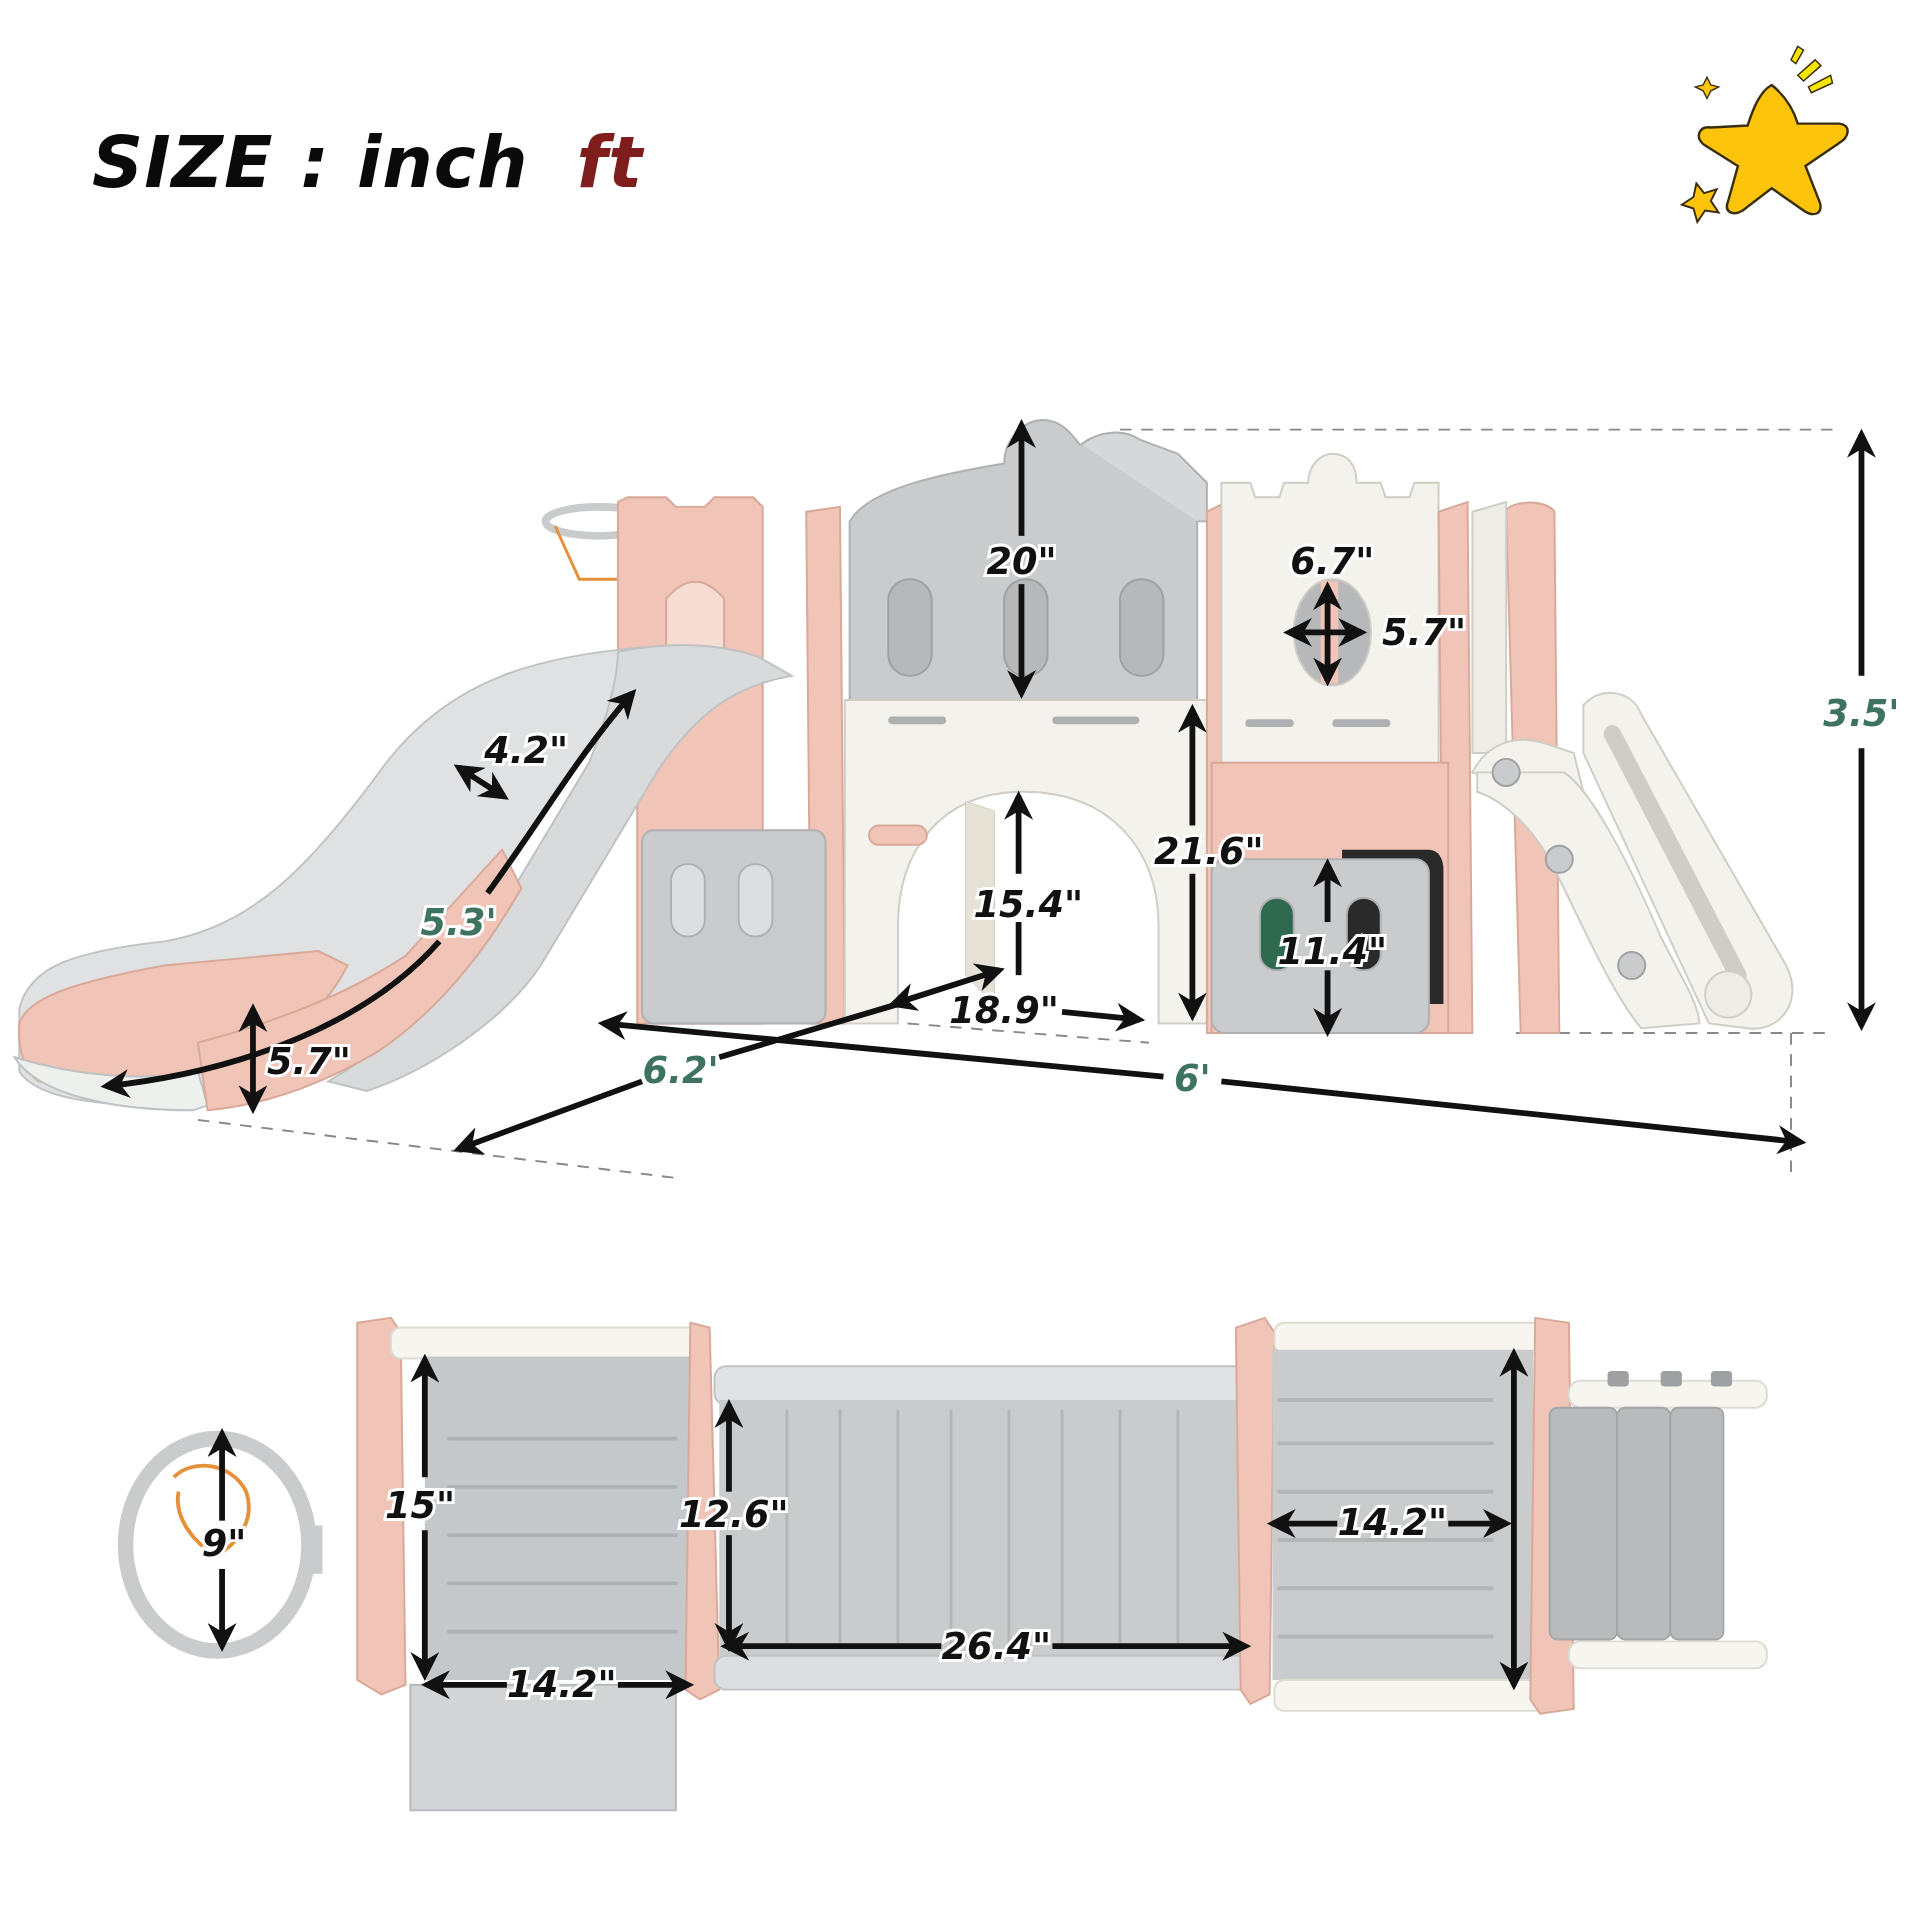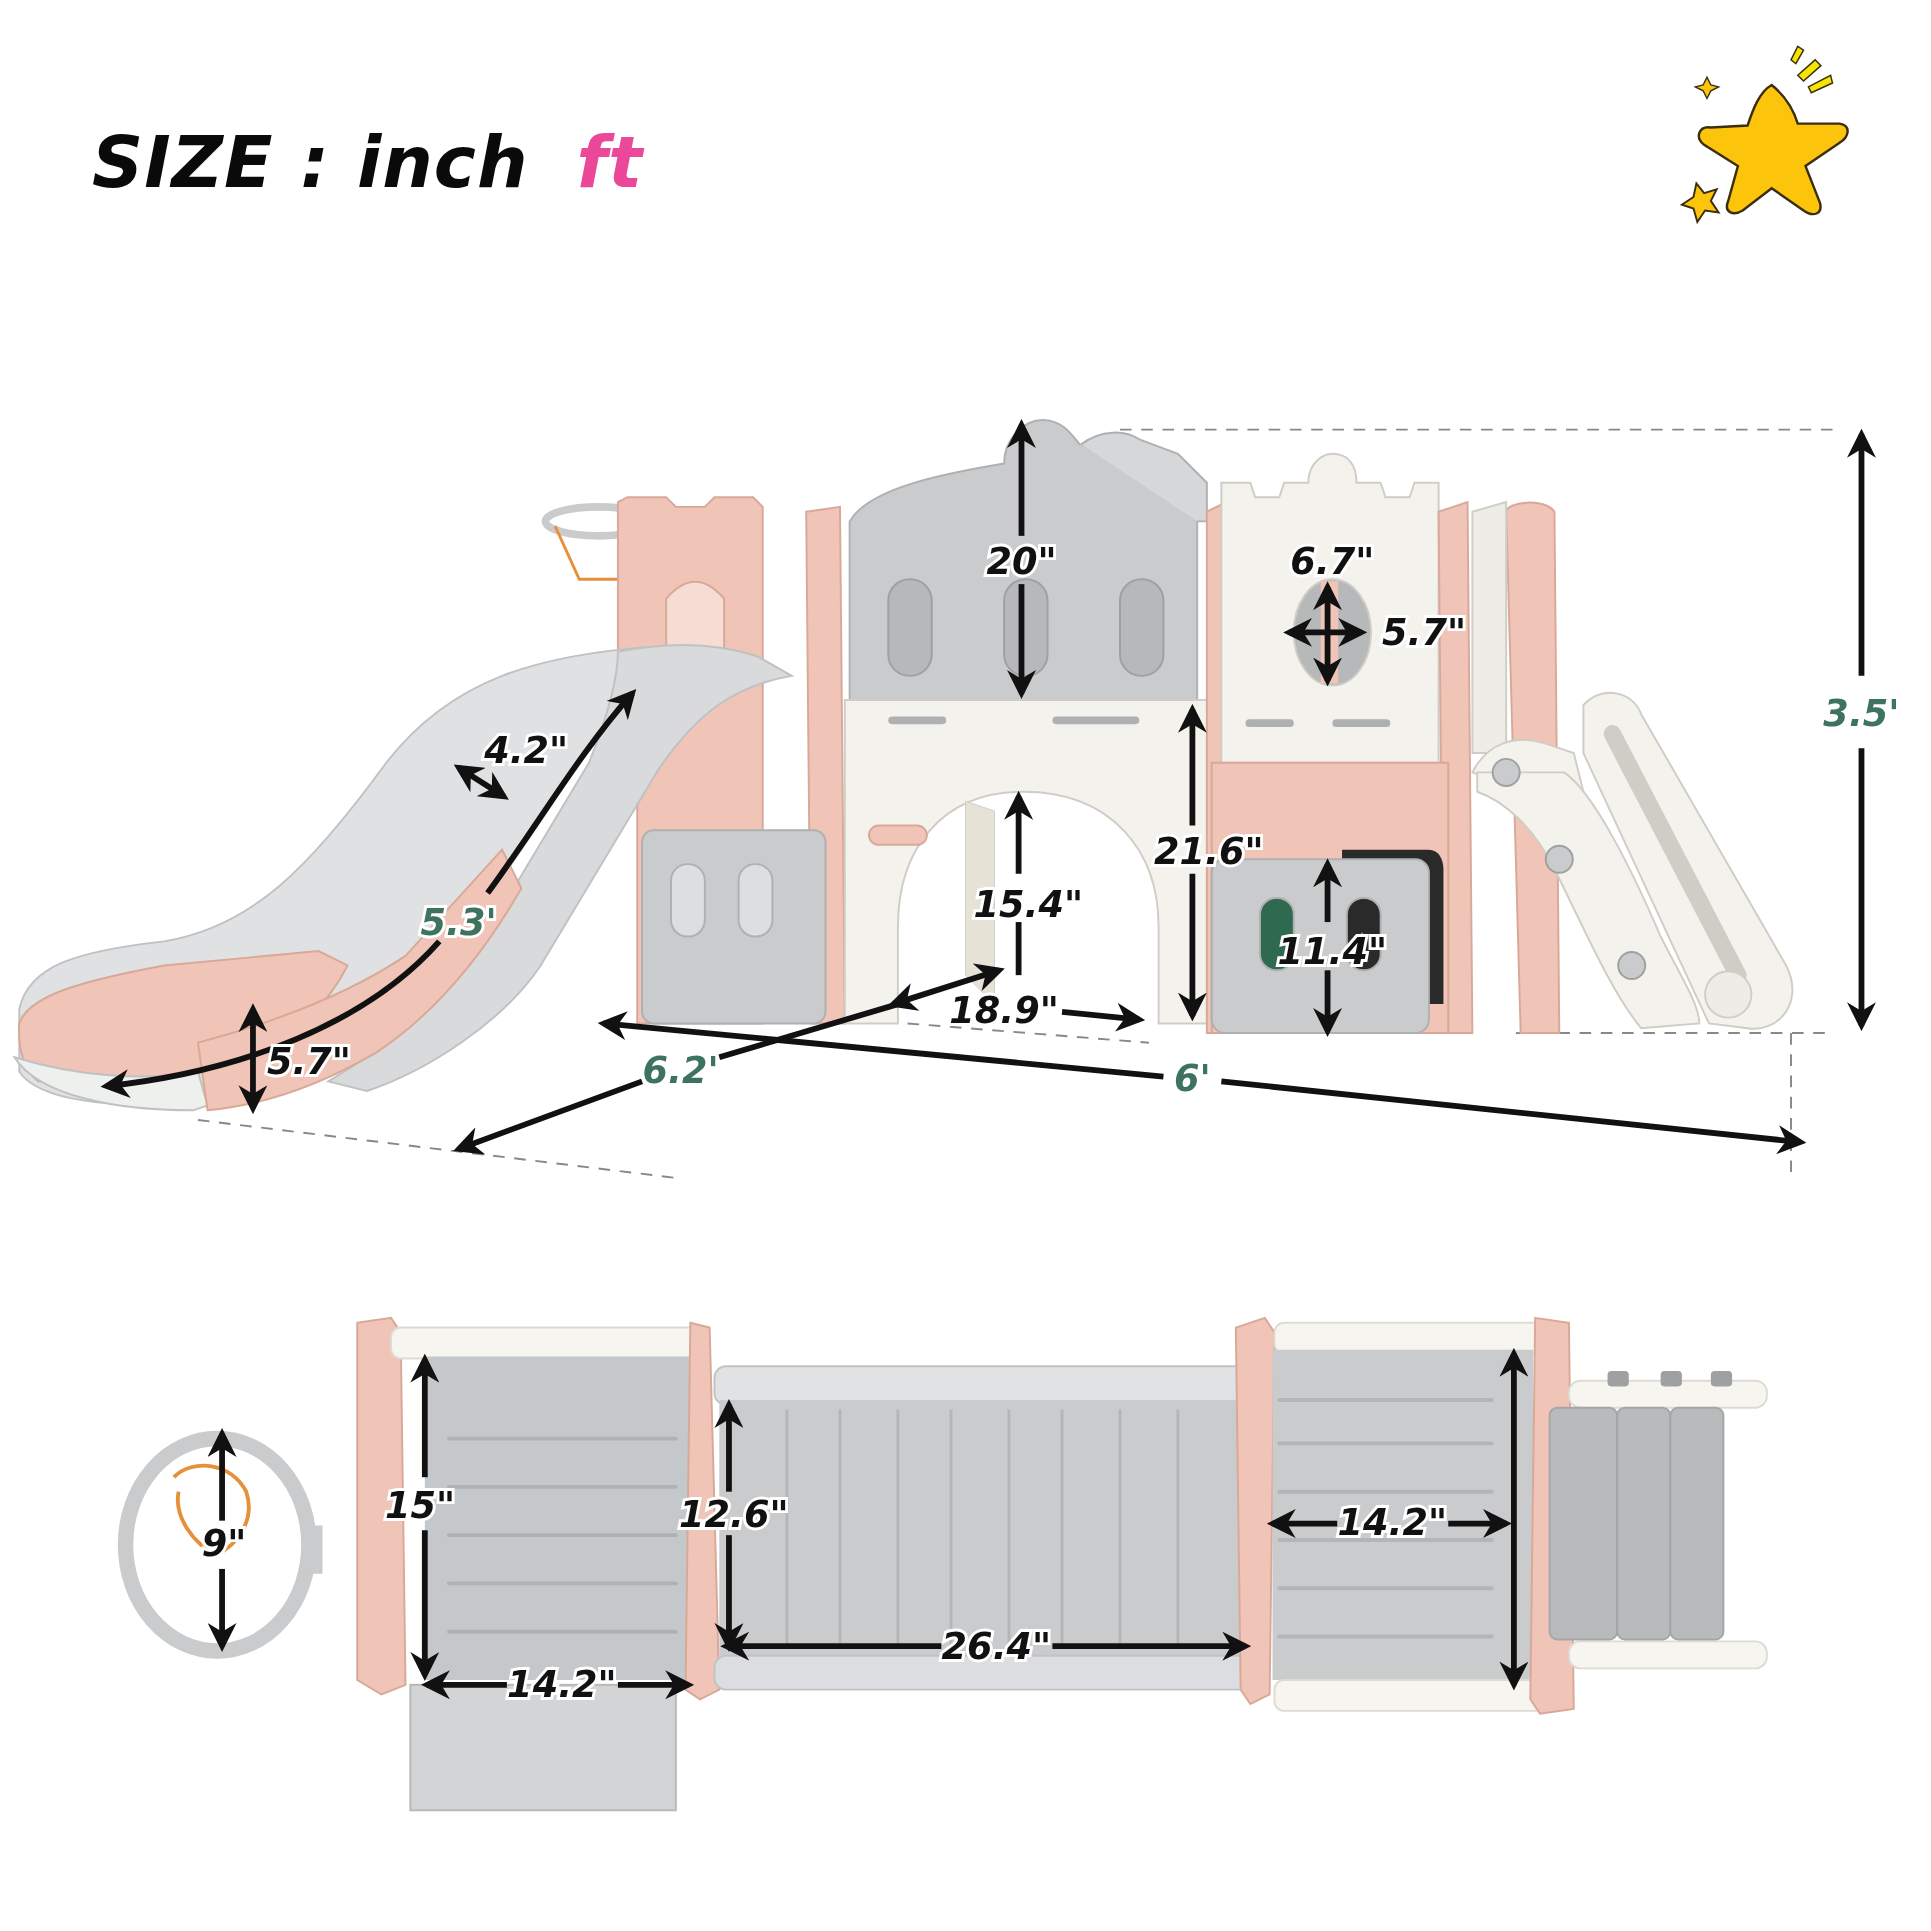--- a/index.html
+++ b/index.html
@@ -1,20 +1,20 @@
 <!DOCTYPE html>
 <html><head>
 <meta charset="utf-8">
 <style>
   html, body { margin: 0; padding: 0; background: #ffffff; }
   body { width: 1931px; height: 1931px; position: relative; overflow: hidden;
          font-family: "DejaVu Sans", sans-serif; }
   .title { position: absolute; left: 92px; top: 121px; font-size: 71px; font-weight: bold;
            font-style: italic; color: #0a0a0a; letter-spacing: 1px; font-family: "DejaVu Sans", sans-serif; }
-  .title .unit-ft { color: #ec4899; margin-left: 48px; }
+  .title .unit-ft { color: #7f1d1d; margin-left: 48px; }
   .title .sep { margin: 0 27px; }
   svg.canvas { position: absolute; left: 0; top: 0; }
   .lbl { font-family: "DejaVu Sans", sans-serif; font-style: italic; font-weight: bold; }
   .lbl-in { fill: #111; stroke: #ffffff; stroke-width: 6px; paint-order: stroke; font-size: 38px; }
   .lbl-ft { fill: #3e7360; stroke: #ffffff; stroke-width: 6px; paint-order: stroke; font-size: 38px; }
 </style>
 </head>
 <body>
 
 <div class="title">

